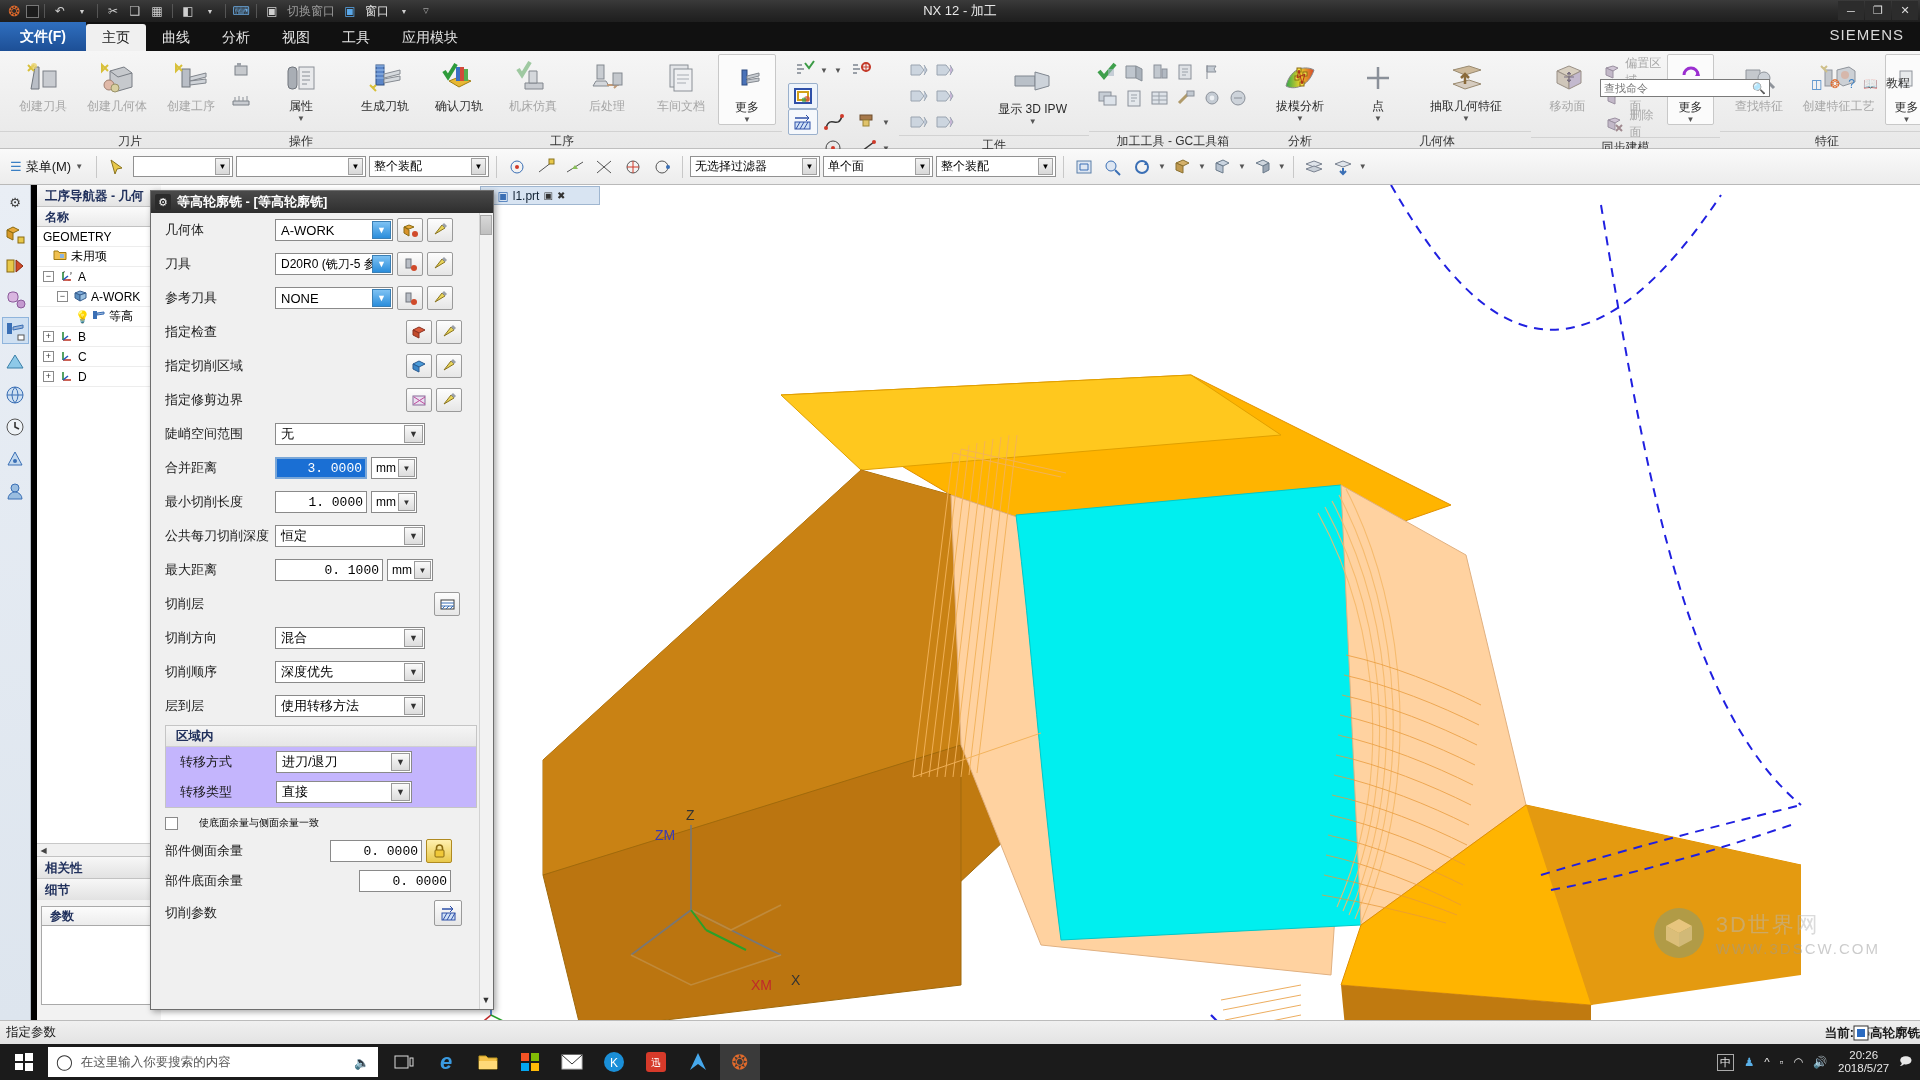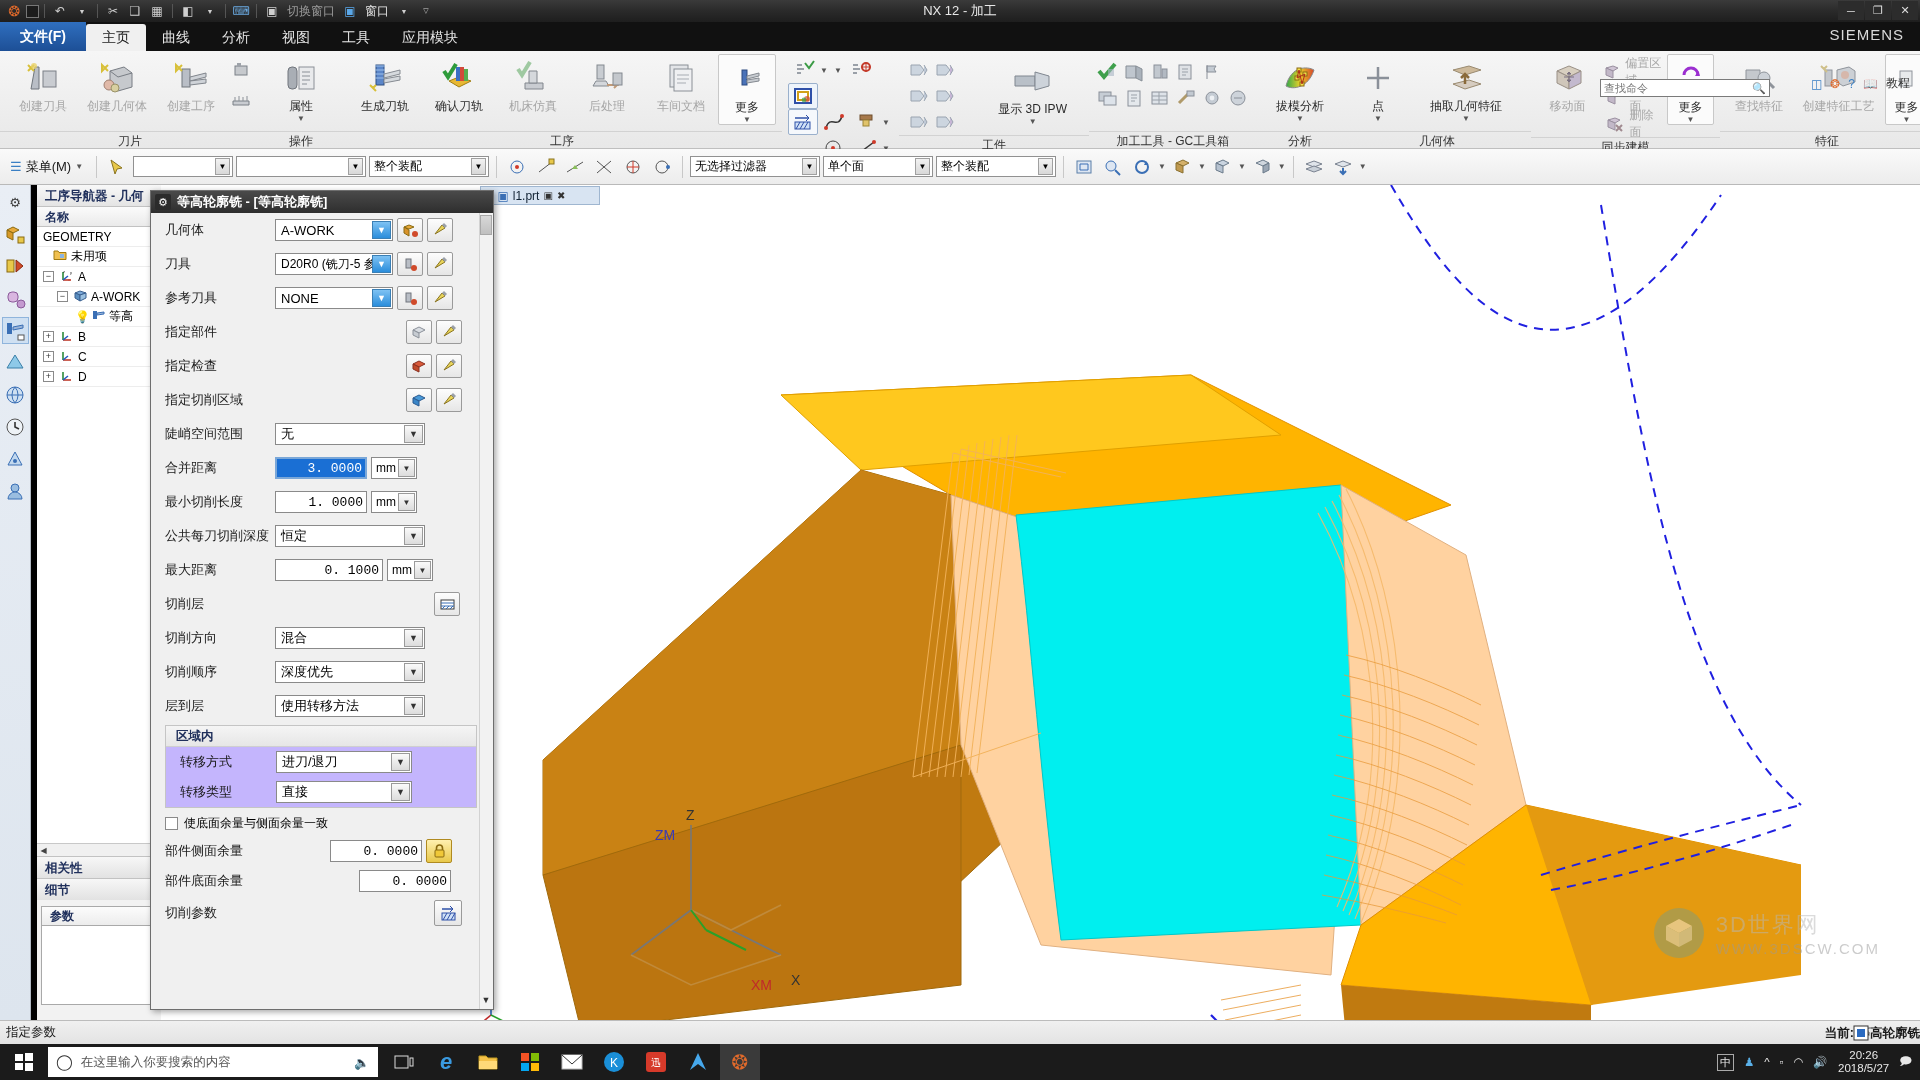--- a/index.html
+++ b/index.html
@@ -228,21 +228,21 @@
     width:26px; height:24px; border:1px solid #9a9a9a; background:linear-gradient(180deg,#fdfdfd,#e6e6e6);
     display:flex; align-items:center; justify-content:center; border-radius:2px; margin-left:4px;
   }
   .subpanel {
     margin:2px 16px 2px 14px; border:1px solid #c5c5c5; background:#c4b5fd;
   }
   .subpanel .sp-hdr {
     height:21px; line-height:21px; padding-left:10px; font-size:12.5px; color:#20305c; font-weight:bold;
     background:linear-gradient(180deg,#f5f5f5,#e6e6e6); border-bottom:1px solid #cfcfcf;
   }
-  .chkrow { display:flex; align-items:center; gap:6px; height:26px; padding-left:14px; font-size:12px;}
+  .chkrow { display:flex; align-items:center; gap:21px; height:26px; padding-left:14px; font-size:10px;}
   .chk { width:13px; height:13px; border:1px solid #8a8a8a; background:#fff; }
   .dlg-foot {
     height:44px; border-top:1px solid #cdcdcd; background:#f0f0f0;
     display:flex; align-items:center; justify-content:flex-end; gap:10px; padding-right:18px;
   }
   .btn-ok {
     width:58px; height:25px; border:1px solid #5e9c3e; border-radius:3px;
     background:linear-gradient(180deg,#cdeab4,#8fc96a); font-size:13px;
     display:flex; align-items:center; justify-content:center; color:#111;
   }
@@ -1339,37 +1339,20 @@
             </svg>
         </div>
         <div class="iconbtn">
           <svg width="17" height="15" viewBox="0 0 17 15">
               <path d="M3 11 L10 2 L13 5z" fill="#e8d45a" stroke="#8a7420"></path>
               <path d="M10 2 L13 5 L15 3 L12 0z" fill="#9aa0a8"></path>
             </svg>
         </div>
       </div>
 
-      <div class="row">
-        <div class="lab">指定部件</div>
-        <div style="margin-left:127px;display:flex;">
-          <div class="iconbtn">
-            <svg width="17" height="15" viewBox="0 0 17 15">
-                <path d="M2 5 L8 2 L14 5 L8 8z" fill="#d9dde2" stroke="#8a9099"></path>
-                <path d="M2 5 v5 l6 3 v-5z" fill="#c7ccd2" stroke="#8a9099"></path>
-              </svg>
-          </div>
-          <div class="iconbtn">
-            <svg width="17" height="15" viewBox="0 0 17 15">
-                <path d="M3 11 L10 2 L13 5z" fill="#e8d45a" stroke="#8a7420"></path>
-                <path d="M10 2 L13 5 L15 3 L12 0z" fill="#9aa0a8"></path>
-              </svg>
-          </div>
-        </div>
-      </div>
 
       <div class="row">
         <div class="lab">指定检查</div>
         <div style="margin-left:127px;display:flex;">
           <div class="iconbtn">
             <svg width="17" height="15" viewBox="0 0 17 15">
                 <path d="M2 5 L8 2 L14 5 L8 8z" fill="#d95a3a" stroke="#8a3020"></path>
                 <path d="M2 5 v5 l6 3 v-5z" fill="#c24a2a" stroke="#8a3020"></path>
               </svg>
           </div>
@@ -1393,20 +1376,37 @@
           </div>
           <div class="iconbtn">
             <svg width="17" height="15" viewBox="0 0 17 15">
                 <path d="M3 11 L10 2 L13 5z" fill="#e8d45a" stroke="#8a7420"></path>
                 <path d="M10 2 L13 5 L15 3 L12 0z" fill="#9aa0a8"></path>
               </svg>
           </div>
         </div>
       </div>
 
+      <div class="row">
+        <div class="lab">指定修剪边界</div>
+        <div style="margin-left:127px;display:flex;">
+          <div class="iconbtn">
+            <svg width="17" height="15" viewBox="0 0 17 15">
+                <rect x="2" y="3" width="12" height="9" fill="#e8e0f0" stroke="#8a6a9a"></rect>
+                <path d="M3 4 l11 7 M14 4 l-11 7" stroke="#c04a9a"></path>
+              </svg>
+          </div>
+          <div class="iconbtn">
+            <svg width="17" height="15" viewBox="0 0 17 15">
+                <path d="M3 11 L10 2 L13 5z" fill="#e8d45a" stroke="#8a7420"></path>
+                <path d="M10 2 L13 5 L15 3 L12 0z" fill="#9aa0a8"></path>
+              </svg>
+          </div>
+        </div>
+      </div>
 
       <div class="row">
         <div class="lab">陡峭空间范围</div>
         <div class="combo plain" style="width:150px;">
           <span>无</span>
           <span class="arrow">▼</span>
         </div>
       </div>
 
       <div class="row">

